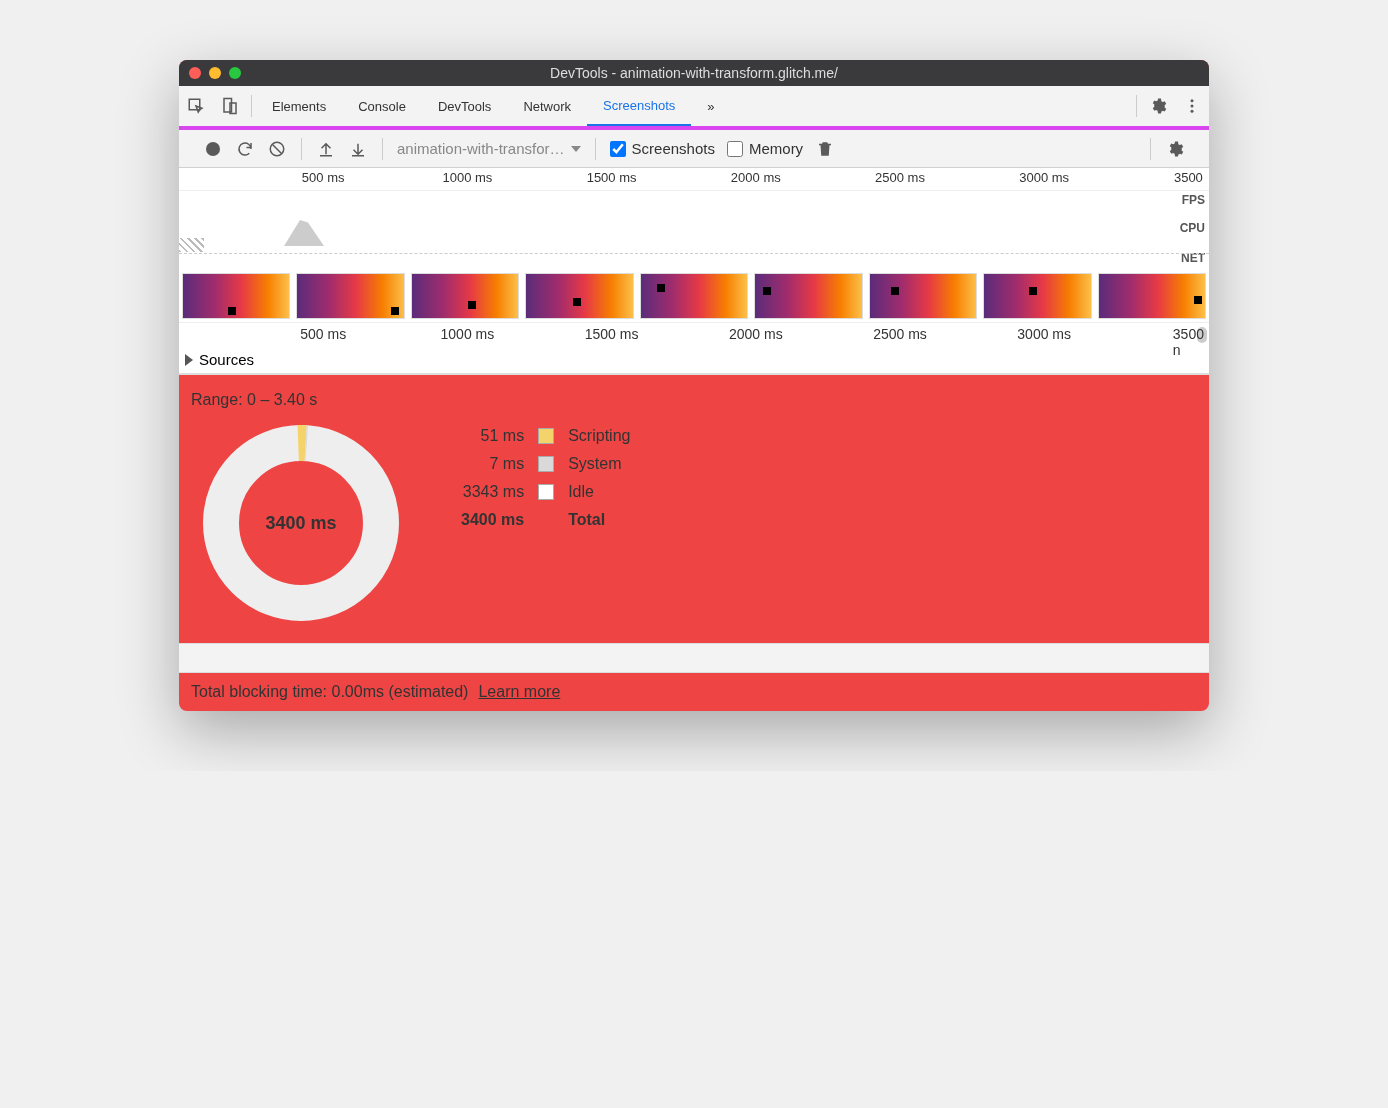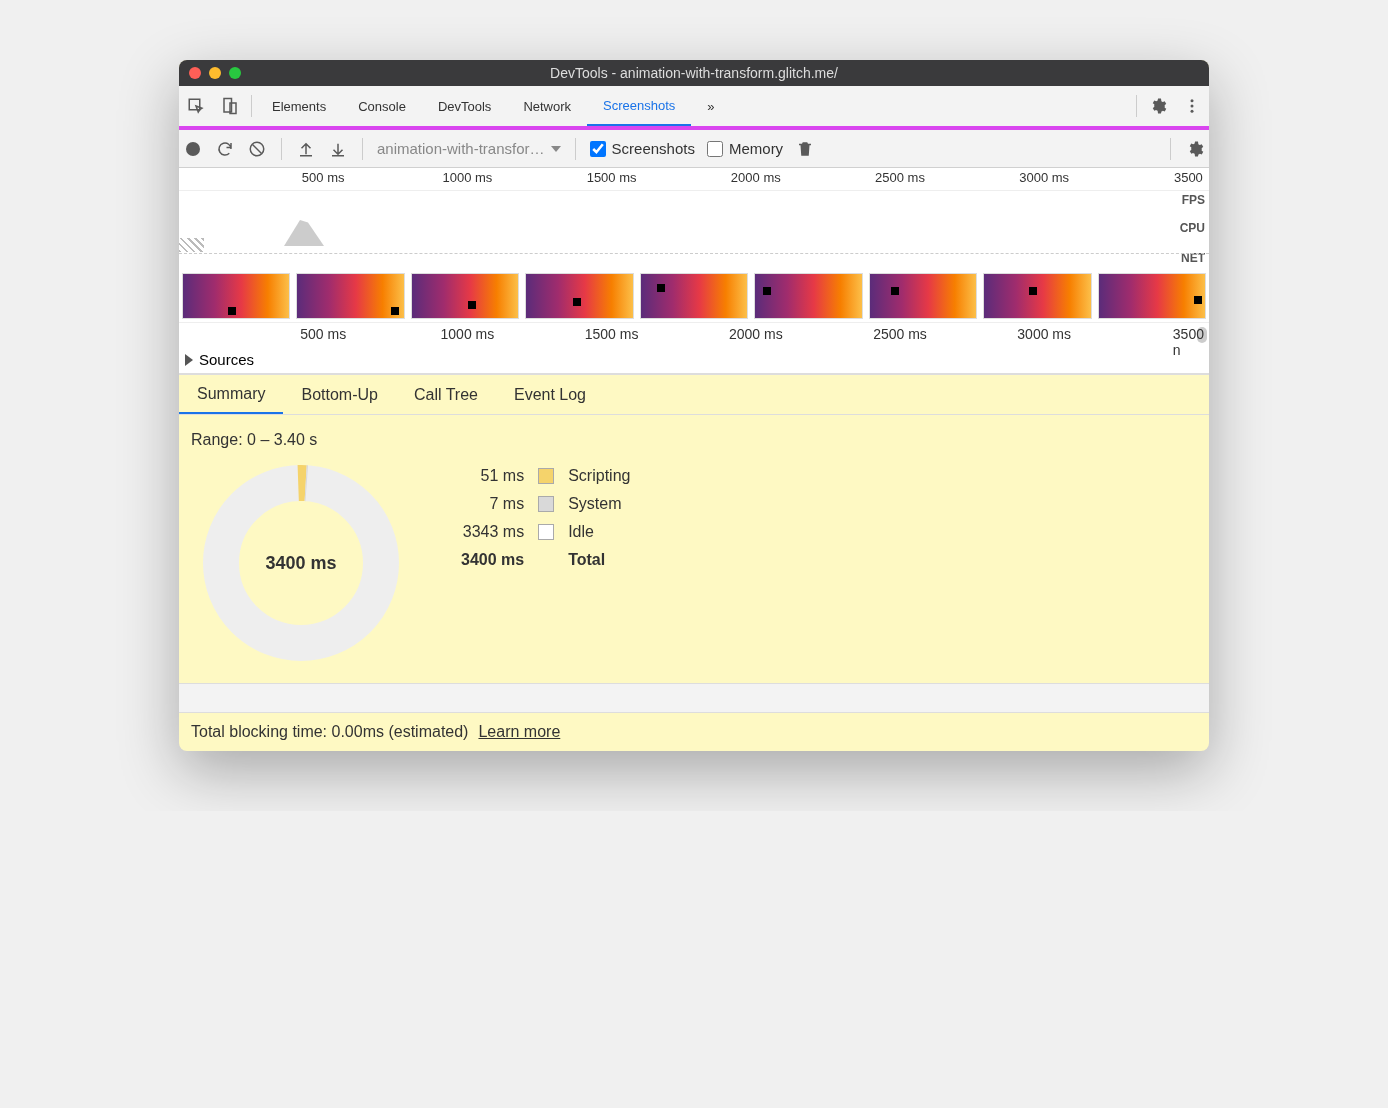--- a/index.html
+++ b/index.html
@@ -6,21 +6,21 @@
 body {
   font-family: -apple-system, "Helvetica Neue", Arial, sans-serif;
   background: #f0f0f0;
   display: flex;
   justify-content: center;
   align-items: flex-start;
   padding: 60px 0;
 }
 .window {
   width: 1030px;
-  background: #fef9c3;
+  background: #ef4444;
   border-radius: 8px;
   box-shadow: 0 20px 60px rgba(0,0,0,0.3);
   overflow: hidden;
 }
 .titlebar {
   background: #3a3a3c;
   height: 26px;
   display: flex;
   align-items: center;
   padding: 0 10px;
@@ -47,21 +47,21 @@
 }
 .tabs .tool-icn { width: 34px; display:flex; justify-content:center; align-items:center; color:#5a5a5a; }
 .tabs .divider { width:1px; height:22px; background:#ccc; margin:0 4px; }
 .tabs .tab { padding: 0 16px; height: 100%; display:flex; align-items:center; cursor:pointer; }
 .tabs .tab.active { color:#1a73e8; border-bottom:2px solid #1a73e8; }
 .tabs .spacer { flex:1; }
 
 .toolbar {
   display:flex; align-items:center; height:38px;
   border-bottom:1px solid #d0d0d0; background:#f3f3f3;
-  padding: 0 4px; gap: 12px; font-size:15px; color:#333;
+  padding: 0 24px; gap: 12px; font-size:15px; color:#333;
 }
 .toolbar .icn { width:20px; height:20px; display:flex; align-items:center; justify-content:center; color:#5a5a5a; }
 .toolbar .vdiv { width:1px; height:22px; background:#ccc; margin:0 2px; }
 .rec-dot { width:14px; height:14px; border-radius:50%; background:#5a5a5a; }
 .select { color:#888; display:flex; align-items:center; gap:6px; }
 .select .caret { width:0;height:0;border-left:5px solid transparent;border-right:5px solid transparent;border-top:6px solid #888; }
 .cb { display:flex; align-items:center; gap:6px; }
 .cb input { width:16px; height:16px; }
 .spacer2 { flex: 1; }
 
@@ -273,26 +273,20 @@
         <span style="left: 70%;">2500 ms</span>
         <span style="left: 84%;">3000 ms</span>
         <span style="left: 98%;">3500 n</span>
       </div>
     <div class="frames-row">
       <span class="tri"></span>
       <span>Sources</span>
     </div>
   </div>
 
-  <div class="detail-tabs" id="detail-tabs">
-      <div class="dtab active">Summary</div>
-      <div class="dtab">Bottom-Up</div>
-      <div class="dtab">Call Tree</div>
-      <div class="dtab">Event Log</div>
-    </div>
 
   <div class="summary">
     <div class="range">Range: 0 – 3.40 s</div>
     <div class="summary-body">
       <div class="donut-wrap">
         <svg viewBox="0 0 100 100">
           <circle cx="50" cy="50" r="40" fill="none" stroke="#eee" stroke-width="18"></circle>
           <circle cx="50" cy="50" r="40" fill="none" stroke="#f5d36b" stroke-width="18" stroke-dasharray="3.77 247.4" transform="rotate(-92 50 50)"></circle>
           <circle cx="50" cy="50" r="40" fill="none" stroke="#d9d9d9" stroke-width="18" stroke-dasharray="0.52 250.7" transform="rotate(-86.6 50 50)"></circle>
         </svg>

